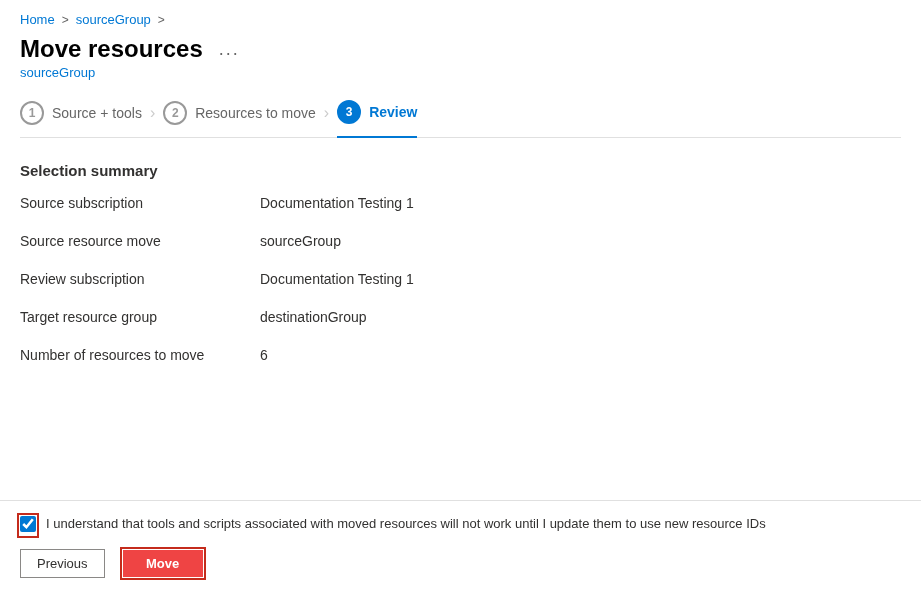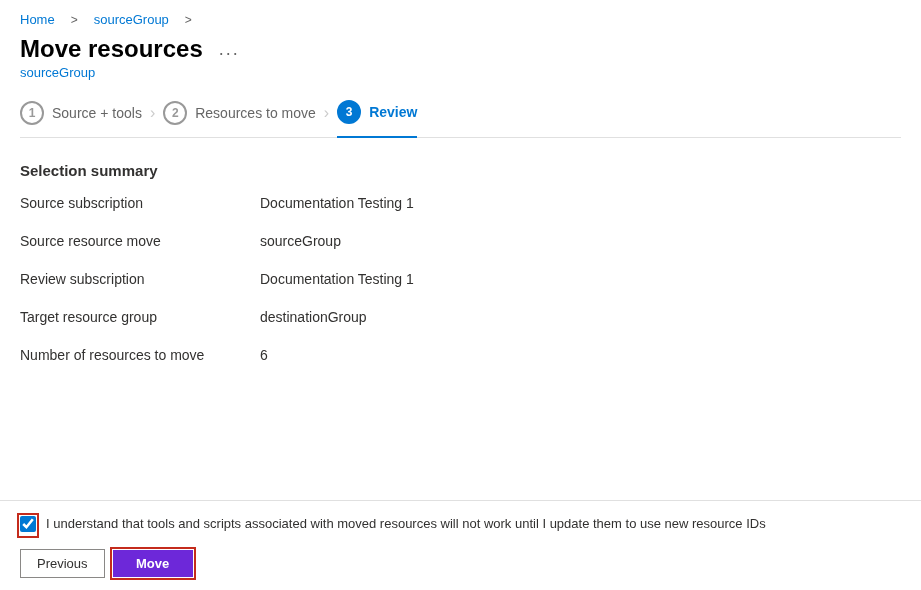--- a/index.html
+++ b/index.html
@@ -21,21 +21,21 @@
 
     .main-content {
       flex: 1;
       padding: 12px 20px 20px 20px;
     }
 
     
     .breadcrumb {
       display: flex;
       align-items: center;
-      gap: 16px;
+      gap: 7px;
       font-size: 13px;
       margin-bottom: 8px;
     }
     .breadcrumb a {
       color: #0078d4;
       text-decoration: none;
     }
     .breadcrumb-separator {
       color: #666;
       font-size: 12px;
@@ -178,21 +178,21 @@
     }
 
     .checkbox-text {
       font-size: 13px;
       color: #323130;
       line-height: 1.4;
     }
 
     .action-buttons {
       display: flex;
-      gap: 8px;
+      gap: 18px;
       align-items: center;
     }
 
     .btn-previous {
       padding: 6px 16px;
       font-size: 13px;
       background: #fff;
       border: 1px solid #8a8886;
       color: #323130;
       cursor: pointer;
@@ -200,21 +200,21 @@
       min-width: 80px;
     }
 
     .btn-move-wrapper {
       position: relative;
     }
 
     .btn-move {
       padding: 6px 20px;
       font-size: 13px;
-      background: #6d28d9;
+      background: #ef4444;
       border: none;
       color: #fff;
       cursor: pointer;
       font-family: inherit;
       min-width: 80px;
       font-weight: 600;
     }
 
     .btn-move-border {
       position: absolute;

